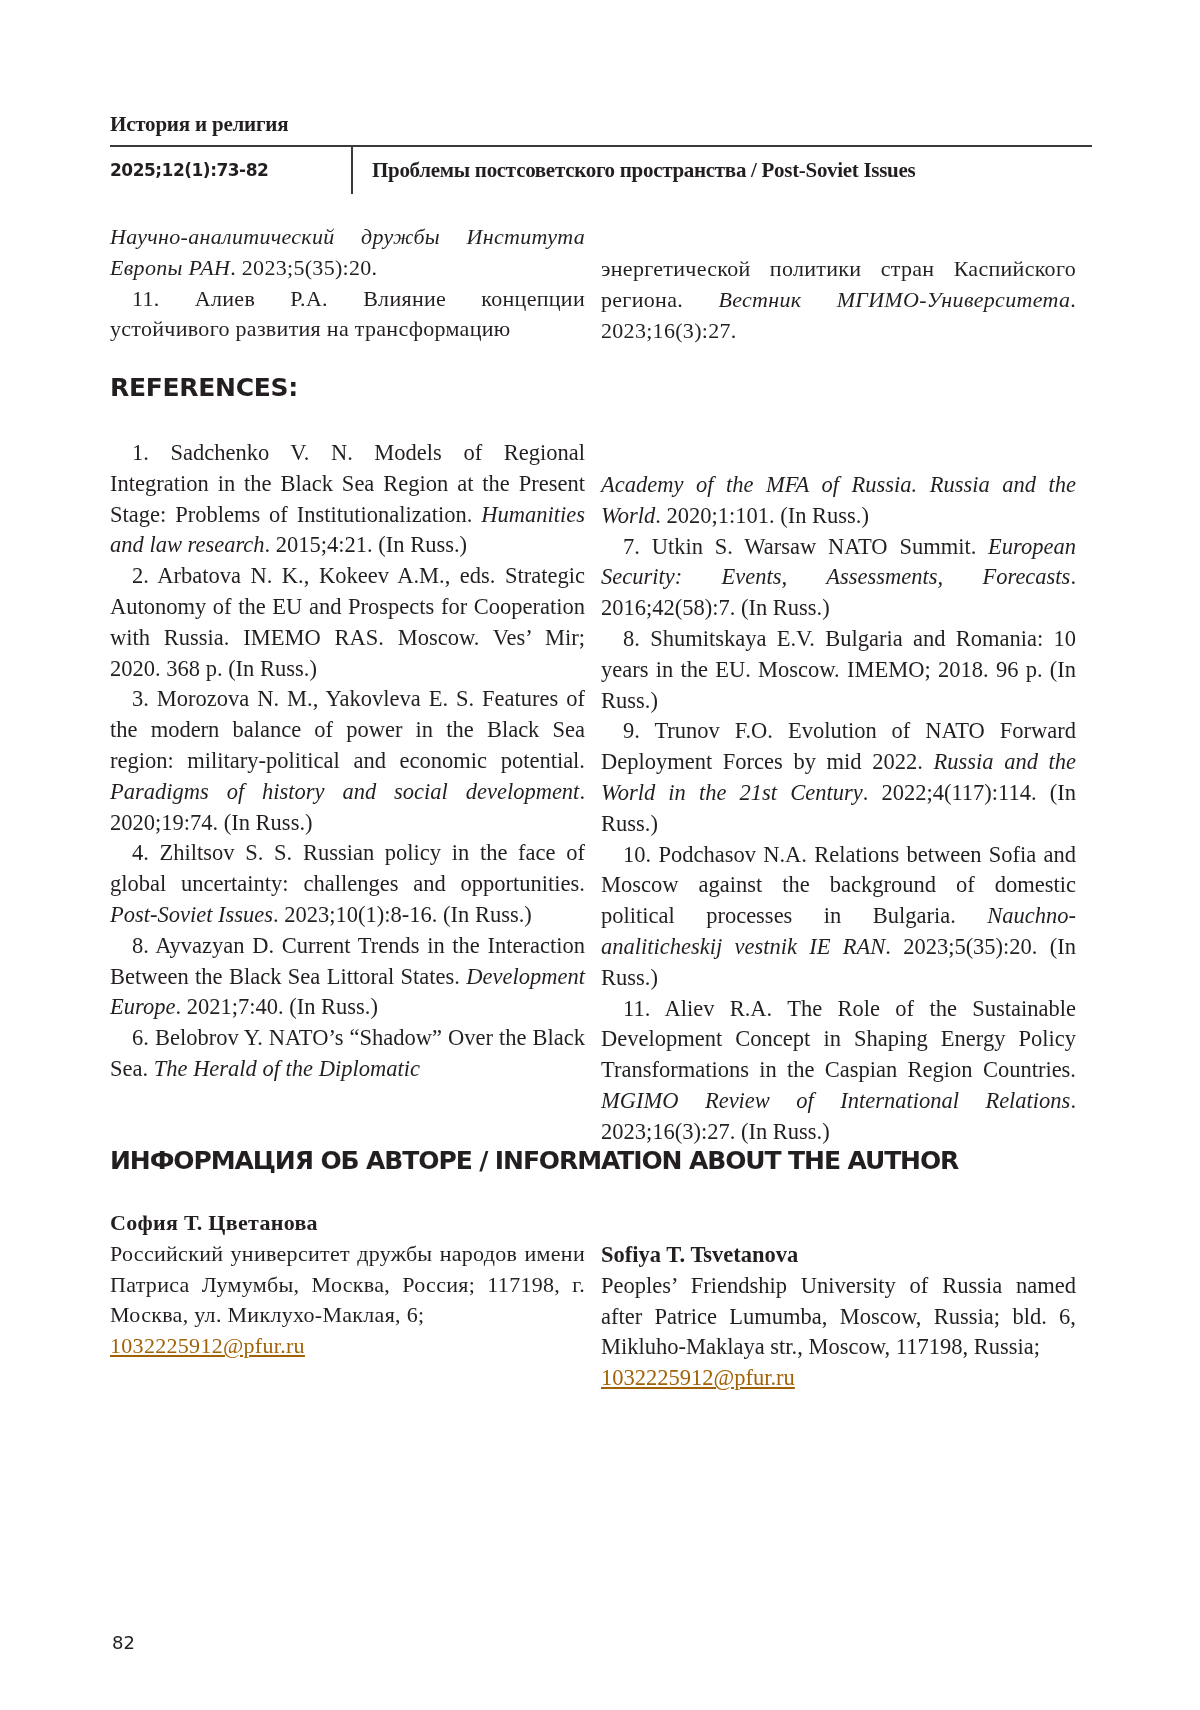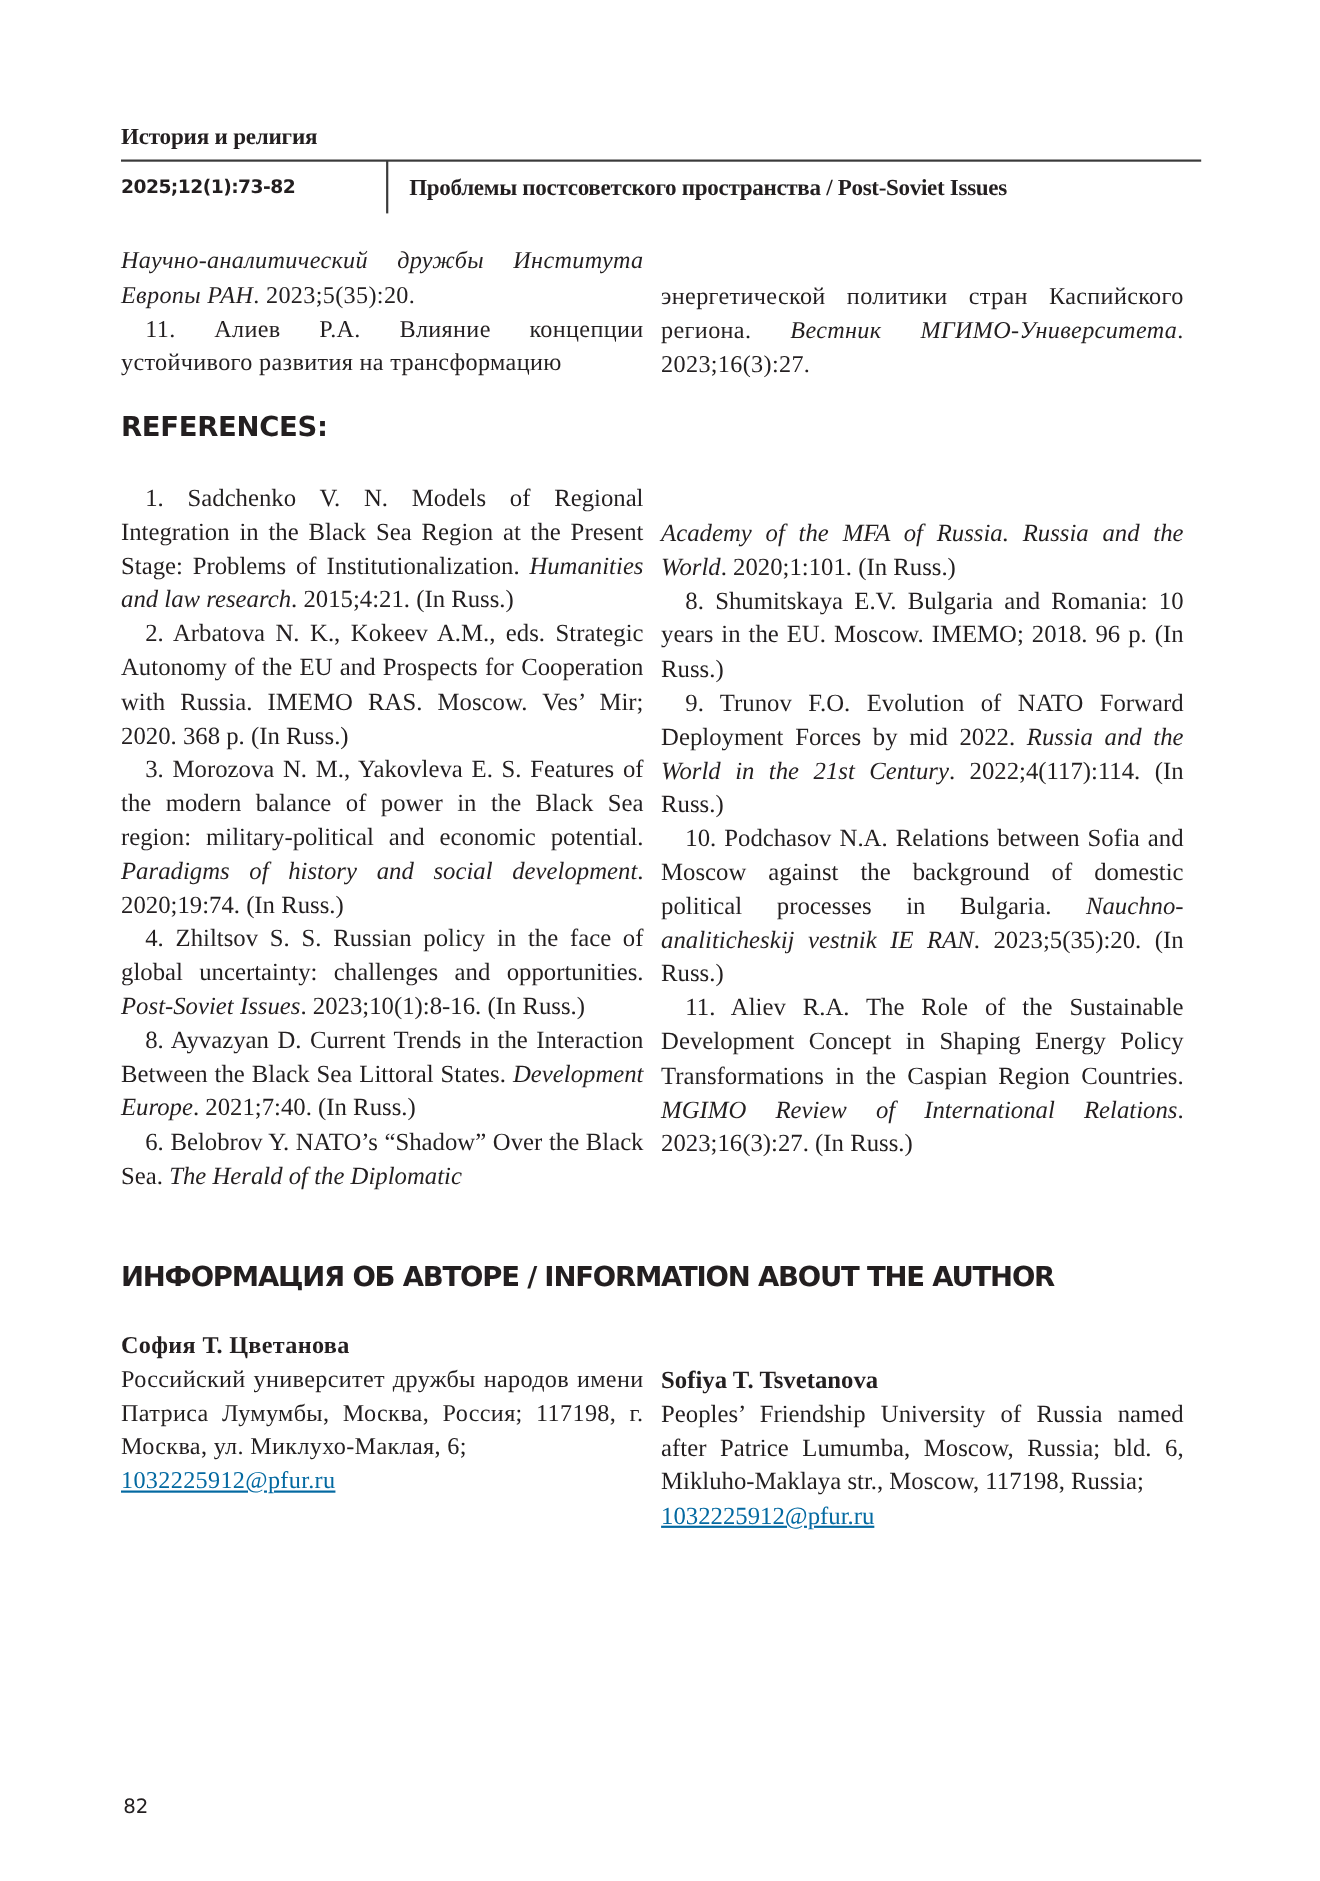--- a/index.html
+++ b/index.html
@@ -17,21 +17,21 @@
   .col p { margin: 0; }
   .col .ref { text-indent: 22px; }
   .col .cont { text-indent: 0; }
   .col i { font-style: italic; }
   .cyr { font-size: 22px; letter-spacing: 0.3px; }
 
   .h-refs { position: absolute; left: 110px; top: 373px; font-family: "DejaVu Sans", sans-serif; font-weight: bold; font-size: 25px; letter-spacing: -0.3px; }
   .h-author { position: absolute; left: 110px; top: 1146px; font-family: "DejaVu Sans", sans-serif; font-weight: bold; font-size: 25px; letter-spacing: -1.1px; }
 
   .author-name { font-weight: bold; }
-  .email { color: #0369a1; text-decoration: underline; }
+  .email { color: #a16207; text-decoration: underline; }
 
   .page-number { position: absolute; left: 112px; top: 1632px; font-family: "DejaVu Sans", sans-serif; font-weight: normal; font-size: 18px; }
 </style>
 </head>
 <body>
 
 <div class="section-label">История и религия</div>
 <div class="header-rule"></div>
 <div class="header-divider"></div>
 <div class="issue-ref">2025;12(1):73-82</div>
@@ -51,20 +51,21 @@
   <p class="ref"><span>1. Sadchenko V. N. Models of Regional Integration in the Black Sea Region at the Present Stage: Problems of Institutionalization. </span><i>Humanities and law research</i><span>. 2015;4:21. (In Russ.)</span></p>
   <p class="ref"><span>2. Arbatova N. K., Kokeev A.M., eds. Strategic Autonomy of the EU and Prospects for Cooperation with Russia. IMEMO RAS. Moscow. Ves’ Mir; 2020. 368 p. (In Russ.)</span></p>
   <p class="ref"><span>3. Morozova N. M., Yakovleva E. S. Features of the modern balance of power in the Black Sea region: military-political and economic potential. </span><i>Paradigms of history and social development</i><span>. 2020;19:74. (In Russ.)</span></p>
   <p class="ref"><span>4. Zhiltsov S. S. Russian policy in the face of global uncertainty: challenges and opportunities. </span><i>Post-Soviet Issues</i><span>. 2023;10(1):8-16. (In Russ.)</span></p>
   <p class="ref"><span>8. Ayvazyan D. Current Trends in the Interaction Between the Black Sea Littoral States. </span><i>Development Europe</i><span>. 2021;7:40. (In Russ.)</span></p>
   <p class="ref"><span>6. Belobrov Y. NATO’s “Shadow” Over the Black Sea. </span><i>The Herald of the Diplomatic</i></p>
 </div>
 
 <div class="col col-right" style="top:438px;">
   <p class="cont"><i>Academy of the MFA of Russia. Russia and the World</i><span>. 2020;1:101. (In Russ.)</span></p>
+  <p class="ref"><span>7. Utkin S. Warsaw NATO Summit. </span><i>European Security: Events, Assessments, Forecasts</i><span>. 2016;42(58):7. (In Russ.)</span></p>
   <p class="ref"><span>8. Shumitskaya E.V. Bulgaria and Romania: 10 years in the EU. Moscow. IMEMO; 2018. 96 p. (In Russ.)</span></p>
   <p class="ref"><span>9. Trunov F.O. Evolution of NATO Forward Deployment Forces by mid 2022. </span><i>Russia and the World in the 21st Century</i><span>. 2022;4(117):114. (In Russ.)</span></p>
   <p class="ref"><span>10. Podchasov N.A. Relations between Sofia and Moscow against the background of domestic political processes in Bulgaria. </span><i>Nauchno-analiticheskij vestnik IE RAN</i><span>. 2023;5(35):20. (In Russ.)</span></p>
   <p class="ref"><span>11. Aliev R.A. The Role of the Sustainable Development Concept in Shaping Energy Policy Transformations in the Caspian Region Countries. </span><i>MGIMO Review of International Relations</i><span>. 2023;16(3):27. (In Russ.)</span></p>
 </div>
 
 <div class="h-author">ИНФОРМАЦИЯ ОБ АВТОРЕ / INFORMATION ABOUT THE AUTHOR</div>
 
 <div class="col col-left cyr" style="top:1208px;">
   <p class="cont author-name">София Т. Цветанова</p>

